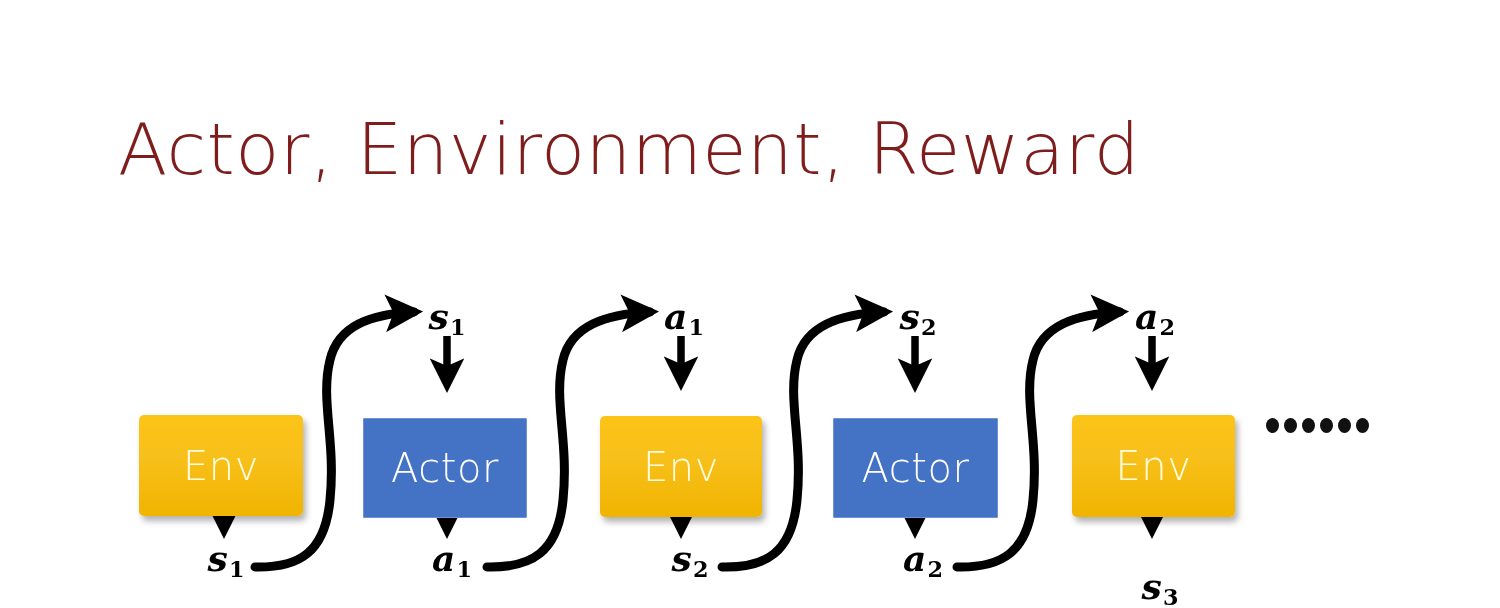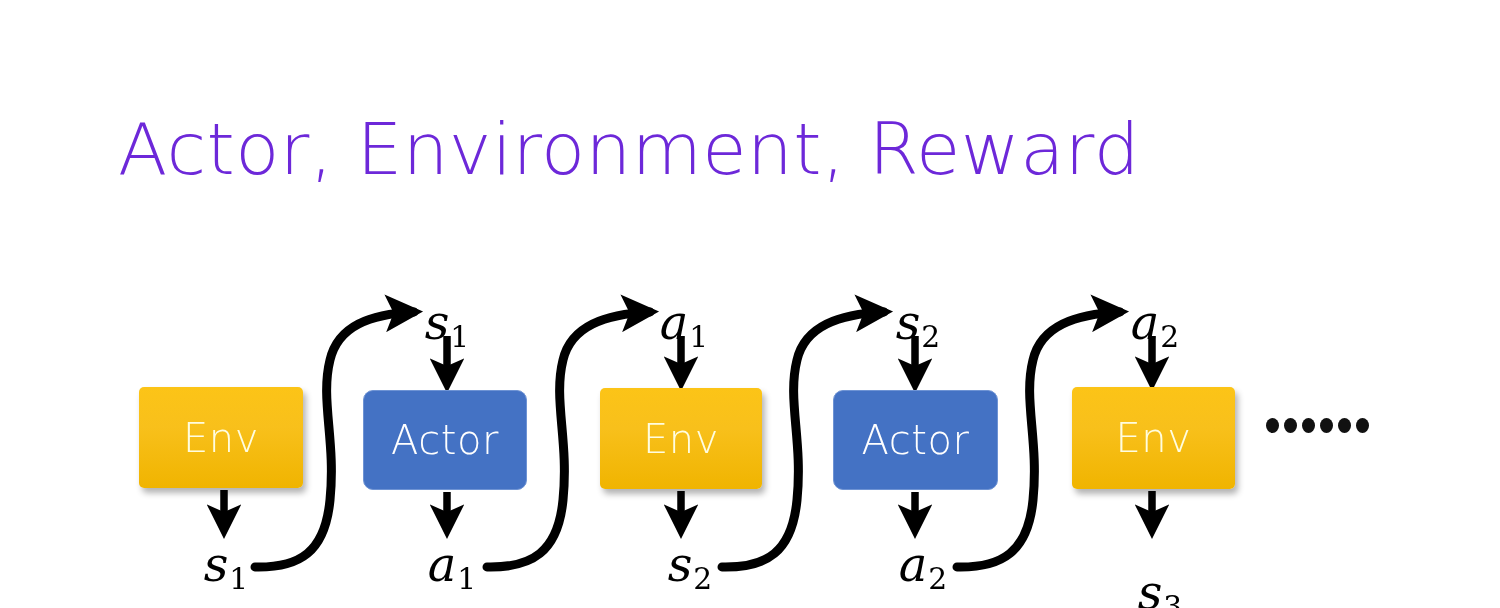--- a/index.html
+++ b/index.html
@@ -19,63 +19,65 @@
   
   #slide-title {
     position: absolute;
     left: 118px;
     top: 113px;
     font-family: "DejaVu Sans", sans-serif;
     font-weight: 300;
     font-size: 72px;
     line-height: 1;
     letter-spacing: 0.5px;
-    color: #6d28d9;
+    color: #7f1d1d;
     white-space: nowrap;
   }
 
   
   .node-box {
     position: absolute;
     display: flex;
     align-items: center;
     justify-content: center;
     box-sizing: border-box;
+    margin-top: 28px;
   }
   .node-box .node-label {
     font-family: "DejaVu Sans", sans-serif;
     font-weight: 300;
     font-size: 40px;
     line-height: 1;
     letter-spacing: 0.5px;
   }
   .node-env {
     background: linear-gradient(180deg, #FCC417 0%, #F8C01B 40%, #F0B400 100%);
     border-radius: 5px;
     box-shadow: 3px 5px 6px rgba(0,0,0,0.30);
   }
   .node-env .node-label { color: #FFFDE0; }
 
   .node-actor {
     background: #4472C4;
     border: 1px solid #6e93d4;
-    border-radius: 10px;
+    border-radius: 1px;
   }
   .node-actor .node-label { color: #FFFFFF; }
 
   
   .var-label {
     position: absolute;
     font-family: "DejaVu Serif", serif;
     font-style: italic;
-    font-size: 48px;
+    font-size: 36px;
     line-height: 1;
     color: #000000;
     white-space: nowrap;
     transform: translateX(-50%);
+    font-weight: bold;
   }
   .var-label sub {
     font-style: normal;
     font-size: 0.62em;
     vertical-align: -0.28em;
     margin-left: 1px;
   }
 
   
   #ellipsis {

